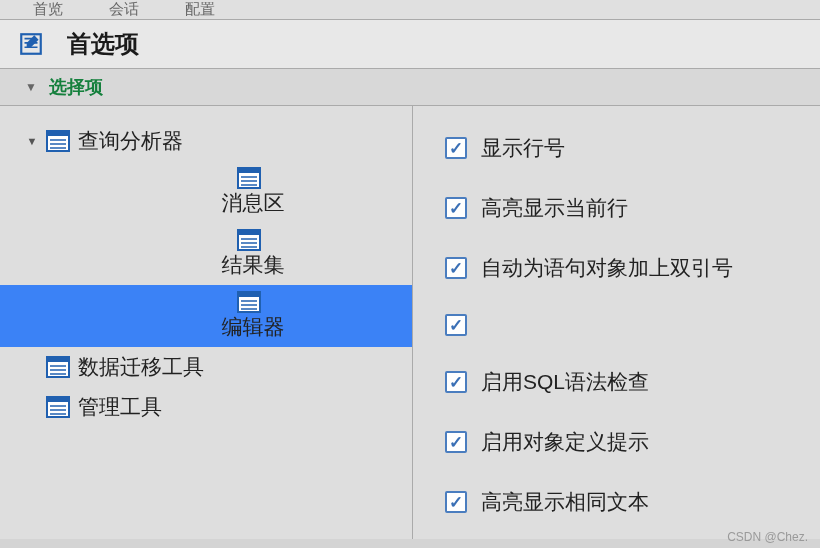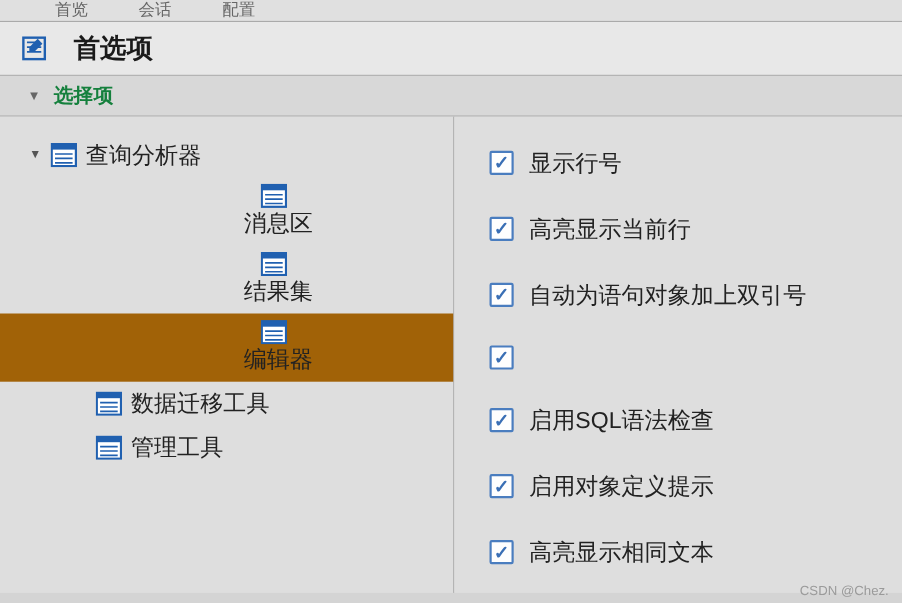--- a/index.html
+++ b/index.html
@@ -13,21 +13,21 @@
       width: 820px;
       height: 548px;
       overflow: hidden;
       position: relative;
     }
     .top-tabs {
       height: 20px;
       background: #e0e0e0;
       border-bottom: 1px solid #aaa;
       display: flex;
-      padding-left: 42px;
+      padding-left: 25px;
       gap: 30px;
       font-size: 15px;
       color: #666;
       overflow: hidden;
     }
     .top-tab {
       padding: 0 8px;
     }
     .header {
       background: #e8e8e8;
@@ -68,32 +68,32 @@
     }
     .tree-node {
       display: flex;
       align-items: center;
       padding: 6px 0;
       font-size: 21px;
       color: #222;
       cursor: pointer;
     }
     .tree-node.selected {
-      background: #a16207;
+      background: #3b82f6;
     }
     .tree-node .expand-arrow {
       width: 28px;
       display: flex;
       justify-content: center;
       font-size: 11px;
       color: #555;
     }
     .tree-node.level-0 { padding-left: 18px; }
     .tree-node.level-1 { padding-left: 86px; flex-direction: column; }
-    .tree-node.level-0-noexpand { padding-left: 46px; margin-left: 41px; }
+    .tree-node.level-0-noexpand { padding-left: 46px; }
     .node-label {
       margin-left: 8px;
     }
     .content {
       flex: 1;
       padding: 28px 32px;
       background: #dedede;
     }
     .checkbox-row {
       display: flex;

